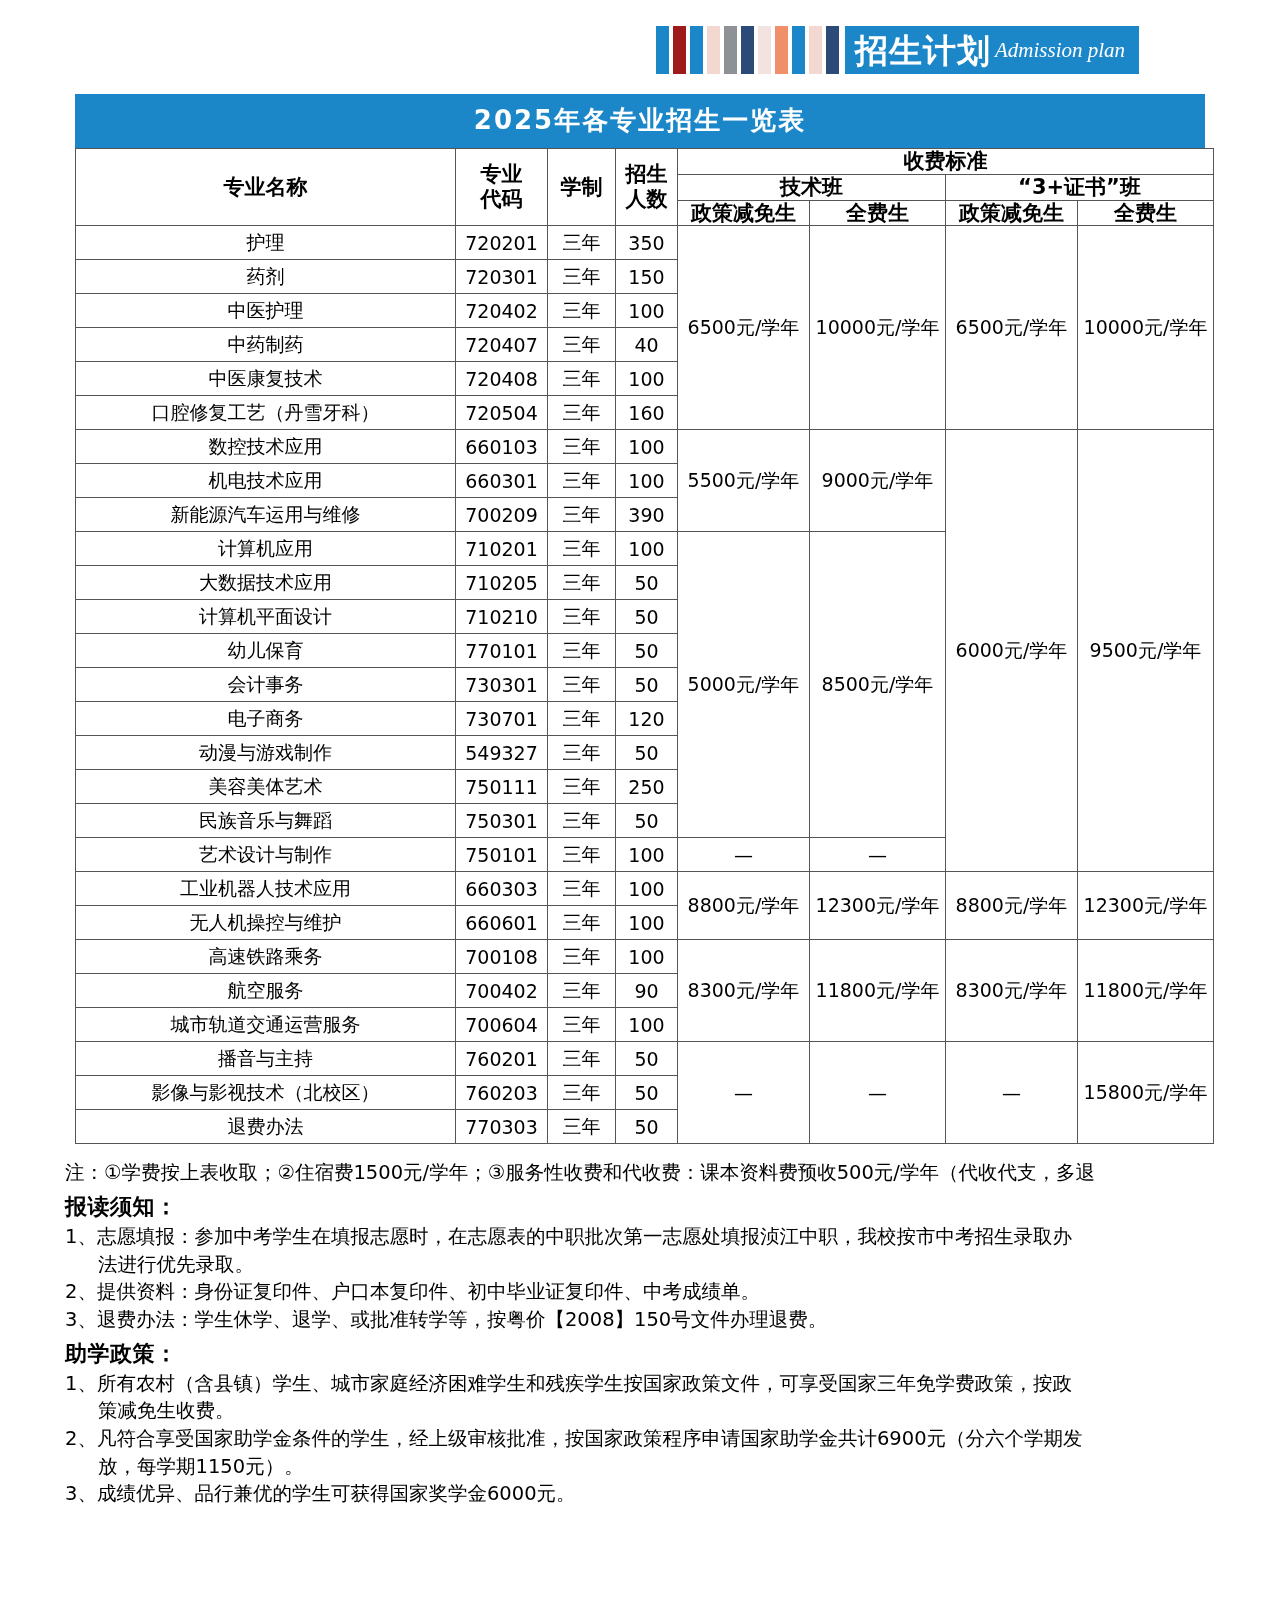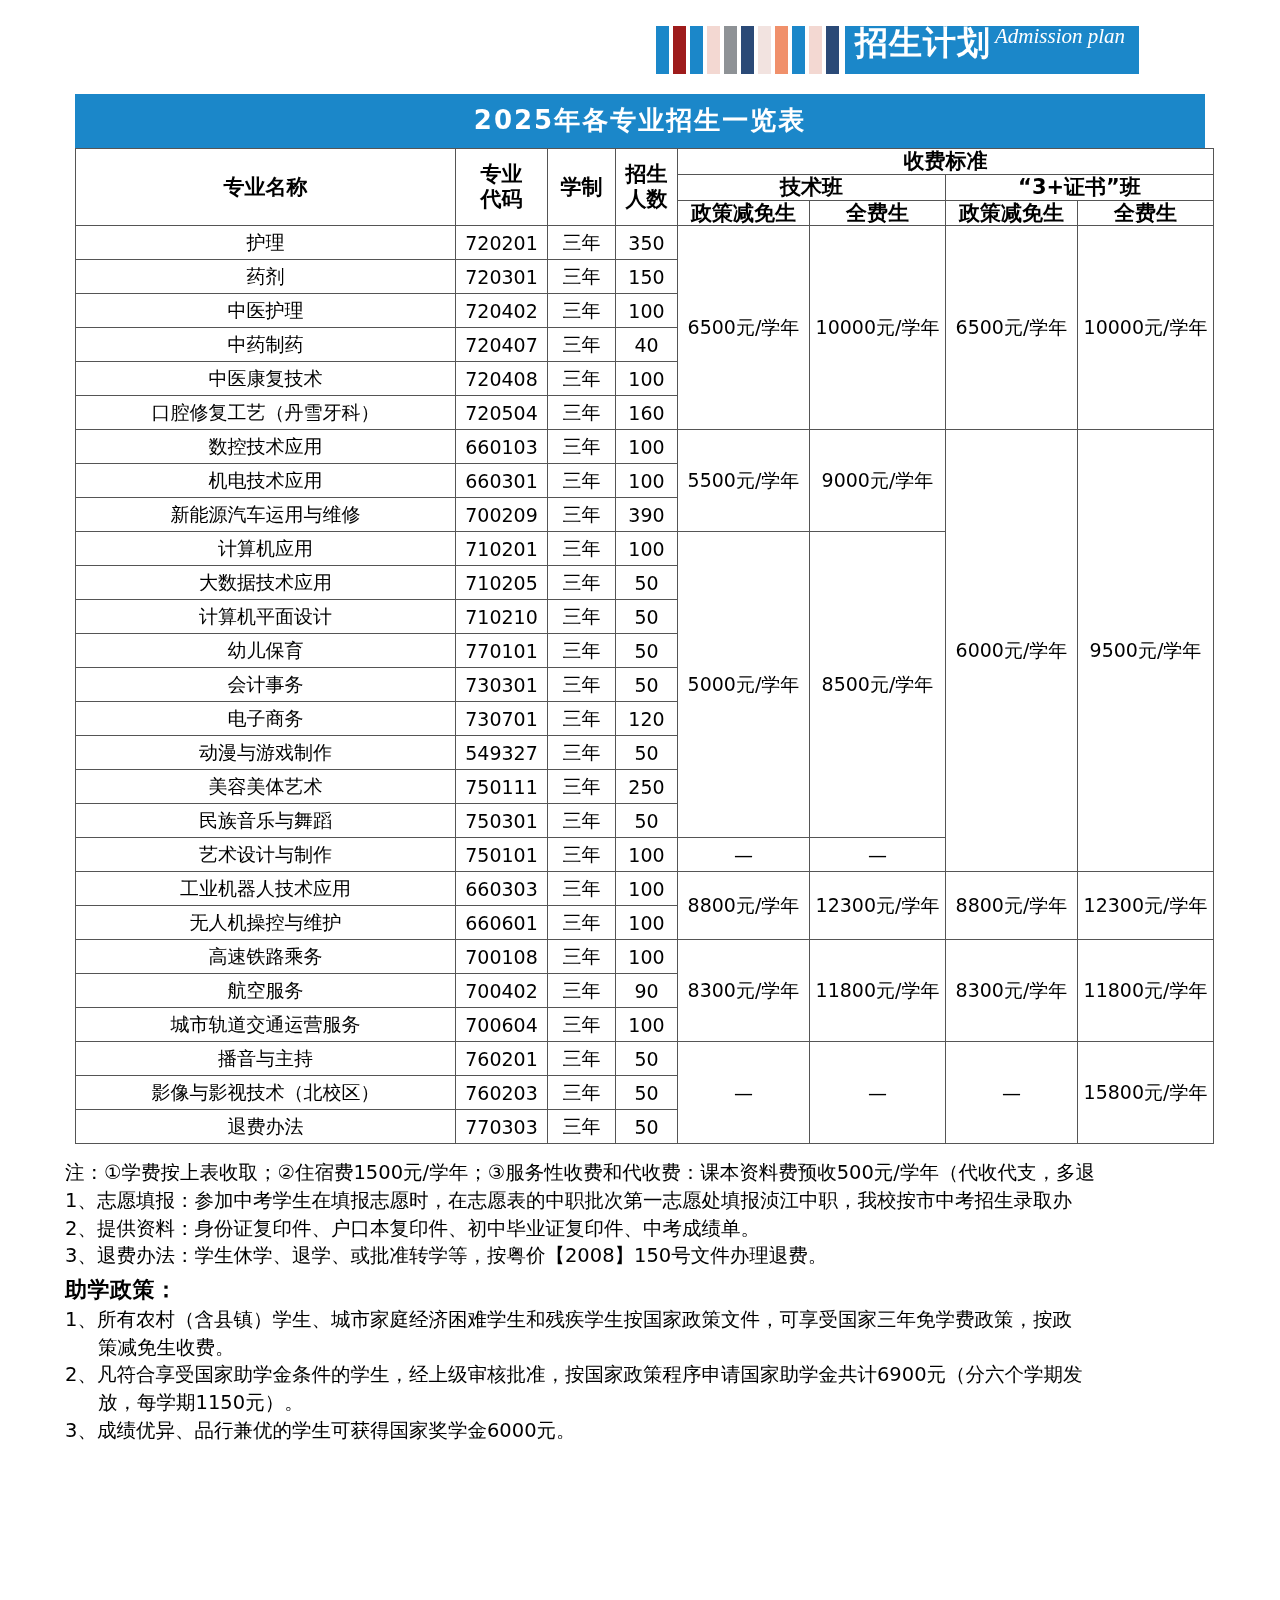--- a/index.html
+++ b/index.html
@@ -35,20 +35,21 @@
     gap: 4px;
     padding-right: 6px;
   }
   .stripe {
     width: 13px;
     height: 48px;
   }
   .banner-blue {
     background: #1b87c9;
     display: flex;
+    align-items: center;
     padding: 0 14px 0 10px;
   }
   .banner-title-cn {
     font-family: "DejaVu Sans", "Liberation Sans", sans-serif;
     font-size: 33px;
     font-weight: bold;
     color: #ffffff;
     letter-spacing: 1px;
     line-height: 1;
   }
@@ -411,25 +412,29 @@
       </tbody>
   </table>
 </div>
 
 <div class="notes">
   <div class="note-line">
     <span class="note-label">注：</span>
     <span class="note-body">①学费按上表收取；②住宿费1500元/学年；③服务性收费和代收费：课本资料费预收500元/学年（代收代支，多退</span>
   </div>
 
+  <div class="section-head">报读须知：</div>
   <div id="application-items">
       <div class="num-item">
         <span class="idx">1、</span>
         <span class="txt">志愿填报：参加中考学生在填报志愿时，在志愿表的中职批次第一志愿处填报浈江中职，我校按市中考招生录取办</span>
       </div>
+      <div class="num-item indent-2">
+        <span class="txt">法进行优先录取。</span>
+      </div>
       <div class="num-item">
         <span class="idx">2、</span>
         <span class="txt">提供资料：身份证复印件、户口本复印件、初中毕业证复印件、中考成绩单。</span>
       </div>
       <div class="num-item">
         <span class="idx">3、</span>
         <span class="txt">退费办法：学生休学、退学、或批准转学等，按粤价【2008】150号文件办理退费。</span>
       </div>
     </div>
 

